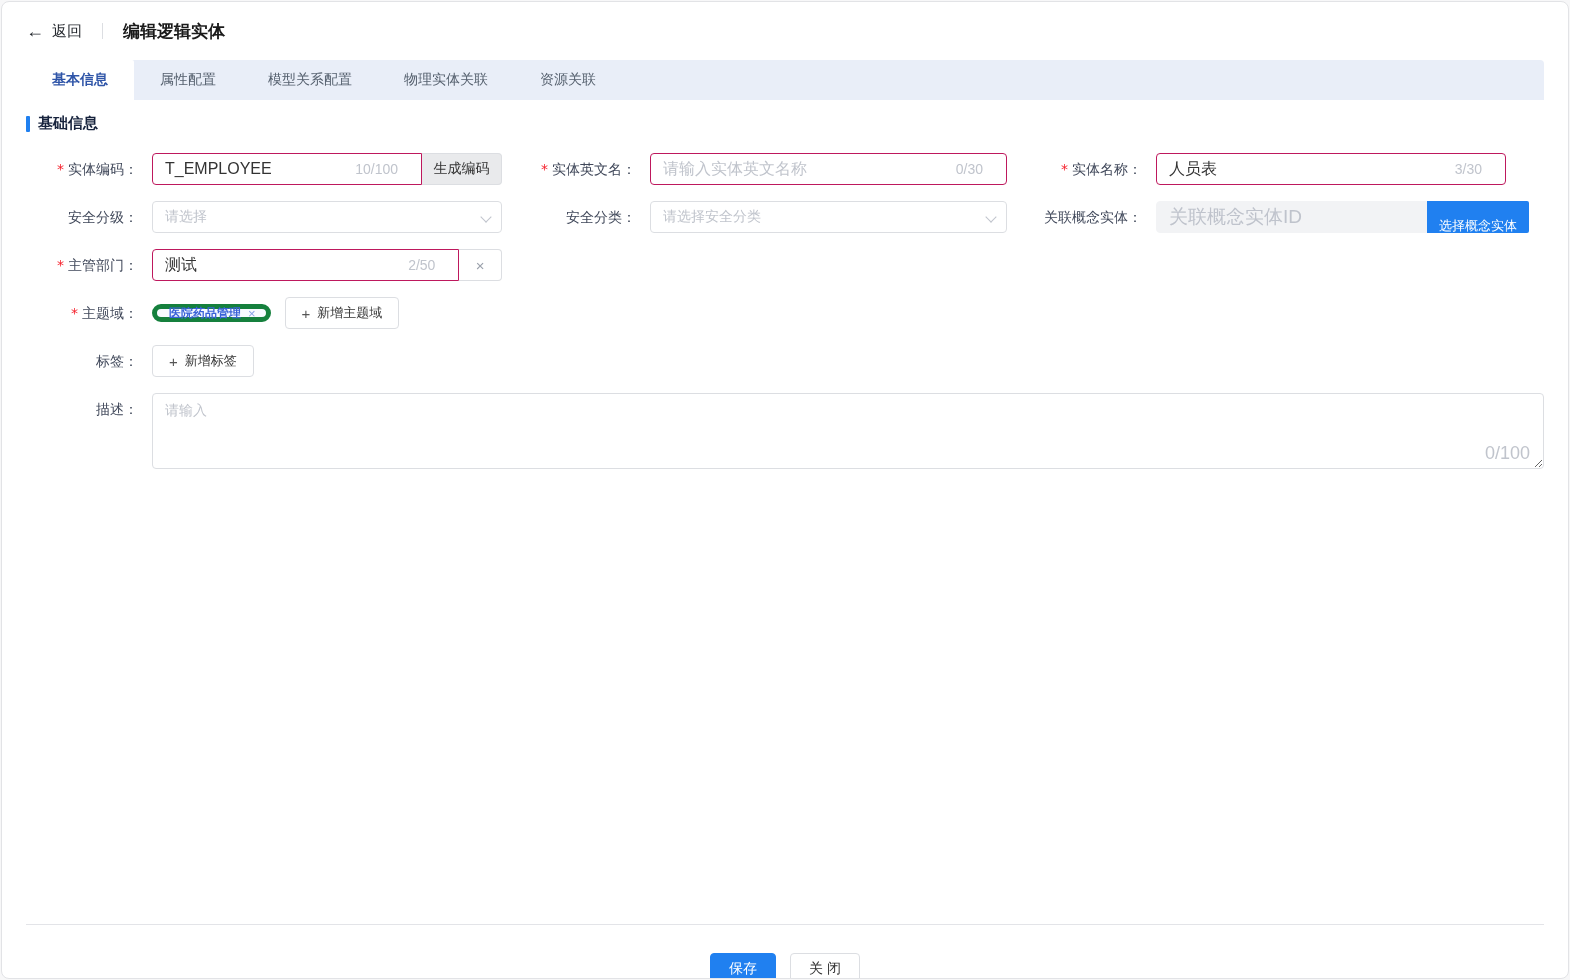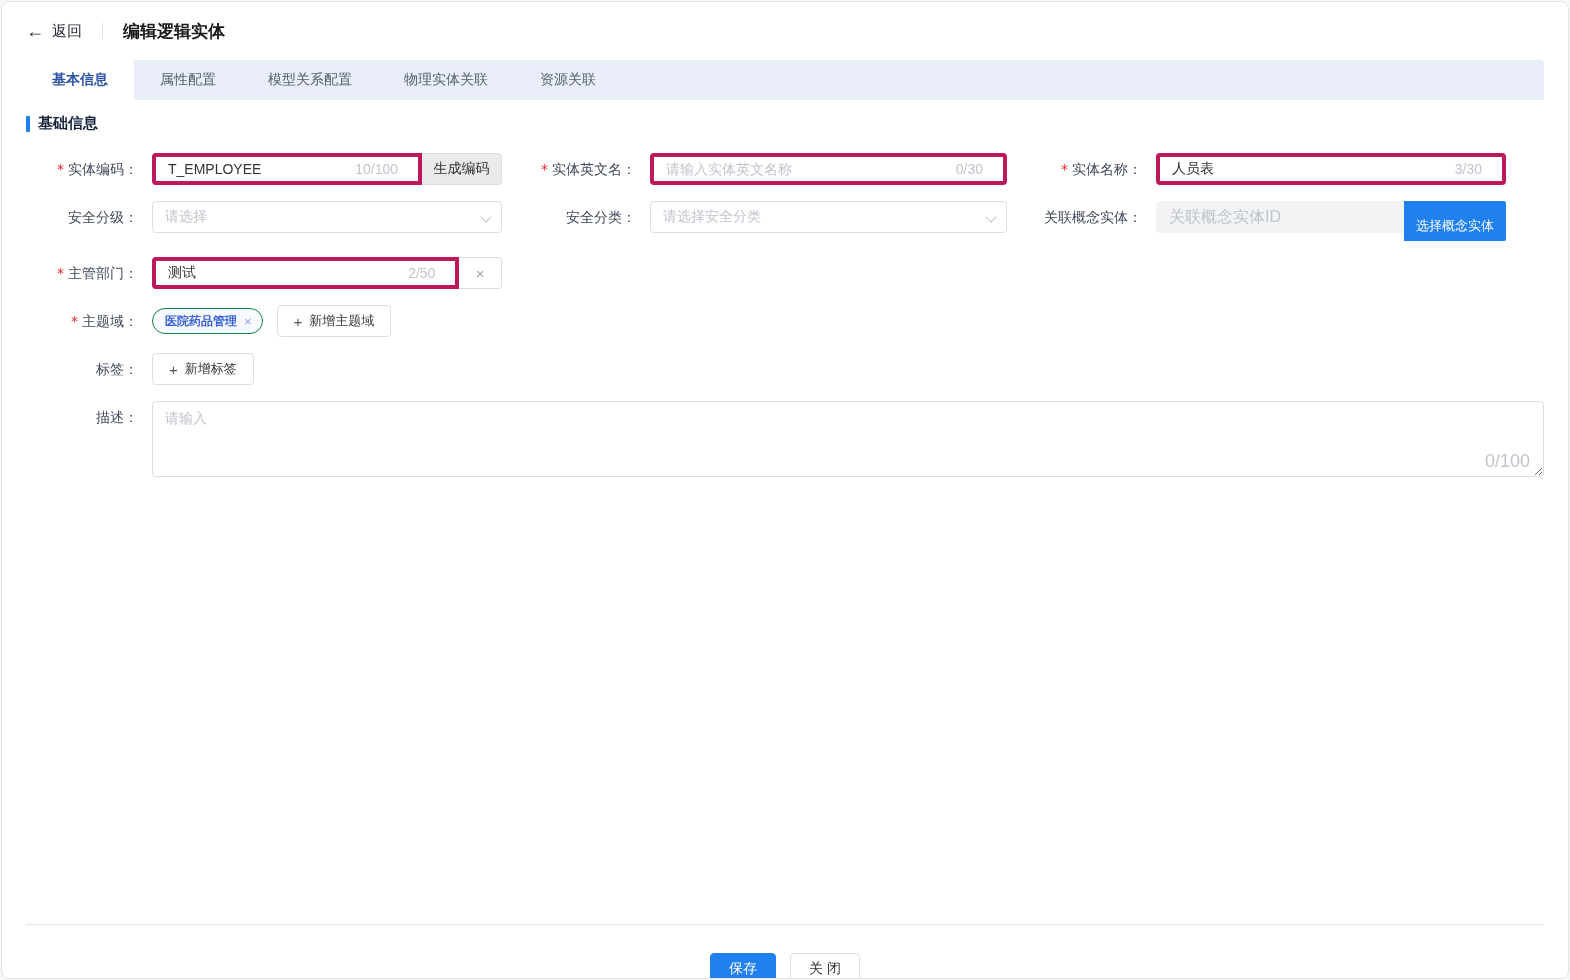--- a/index.html
+++ b/index.html
@@ -36,22 +36,22 @@
   
   .form-row { display:flex; align-items:flex-start; margin:0 24px 16px 24px; }
   .form-label { width:126px; text-align:right; padding-right:14px; line-height:32px; color:#40485a; white-space:nowrap; flex:none; }
   .form-label.col2 { width:148px; }
   .form-label.col3 { width:149px; }
   .required-mark { color:#f5222d; margin-right:4px; font-family:"DejaVu Sans",sans-serif; }
   .control { position:relative; flex:none; }
   .w350 { width:350px; } .w357 { width:357px; }
   .input-group { display:flex; }
   .text-input {
-    height:32px; width:100%; border:4px solid #be185d; border-radius:4px;
-    padding:0 56px 0 12px; font-size:14px; color:#333; outline:none;
+    height:32px; width:100%; border:1px solid #be185d; border-radius:4px;
+    padding:0 56px 0 12px; font-size:16px; color:#333; outline:none;
     font-family:"Liberation Sans","DejaVu Sans",sans-serif; background:#fff;
   }
   .text-input::placeholder { color:#c0c4cc; }
   .counter { position:absolute; top:0; line-height:32px; color:#c0c4cc; font-size:14px; pointer-events:none; }
   
   .code-input-wrap { position:relative; width:270px; }
   .code-input-wrap .text-input { border-radius:4px 0 0 4px; }
   .counter-inside { right:24px; }
   .append-btn {
     width:80px; height:32px; background:#e9eaec; border:1px solid #dcdee2; border-left:none;
@@ -62,40 +62,40 @@
   .select-box {
     height:32px; border:1px solid #dcdee2; border-radius:4px; background:#fff;
     display:flex; align-items:center; padding:0 30px 0 12px; color:#c0c4cc; cursor:pointer;
   }
   .chevron-down { position:absolute; right:12px; top:12px; width:8px; height:8px;
     border-right:1.5px solid #c0c4cc; border-bottom:1.5px solid #c0c4cc; transform:rotate(45deg); pointer-events:none; }
   
   .concept-wrap { display:flex; width:350px; }
   .disabled-input {
     height:32px; flex:1; background:#f2f3f5; border:1px solid #f2f3f5; border-radius:4px 0 0 4px;
-    padding:0 12px; font-size:16px; color:#333; outline:none;
+    padding:0 12px; font-size:19px; color:#333; outline:none;
     font-family:"Liberation Sans","DejaVu Sans",sans-serif;
   }
   .disabled-input::placeholder { color:#bfc3cc; }
   .primary-append-btn {
-    height:40px; padding:16px 12px; background:#2080f0; color:#fff; border:none; border-radius:0 2px 2px 0;
+    height:32px; padding:16px 12px; background:#2080f0; color:#fff; border:none; border-radius:0 2px 2px 0;
     font-size:13px; cursor:pointer; white-space:nowrap; font-family:"Liberation Sans","DejaVu Sans",sans-serif;
   }
   
   .dept-input-wrap { position:relative; width:325px; }
   .dept-input-wrap .text-input { border-radius:4px 0 0 4px; }
   .clear-btn {
     width:45px; height:32px; background:#fff; border:1px solid #dcdee2; border-left:none;
     border-radius:0 4px 4px 0; color:#9aa0ab; font-size:15px; cursor:pointer; line-height:1;
   }
   
   .tag-row-control { display:flex; align-items:center; }
   .subject-tag {
-    display:inline-flex; align-items:center; height:26px; padding:0 10px 0 12px;
-    border:1px solid #15803d; background:#f7faff; border-radius:13px;
+    display:inline-flex; align-items:center; height:18px; padding:0 10px 0 12px;
+    border:5px solid #15803d; background:#f7faff; border-radius:13px;
     color:#3a62d8; font-size:12px; font-weight:600; margin-right:14px; cursor:default;
   }
   .tag-close { margin-left:7px; color:#8aa3e8; font-weight:400; font-size:13px; cursor:pointer; line-height:1; }
   .dashed-btn {
     display:inline-flex; align-items:center; height:32px; padding:0 16px;
     border:1px solid #dcdee2; background:#fff; border-radius:4px; color:#333; font-size:13px; cursor:pointer;
     font-family:"Liberation Sans","DejaVu Sans",sans-serif;
   }
   .plus-icon { font-size:15px; margin-right:7px; color:#555; font-weight:400; line-height:1; }
   

